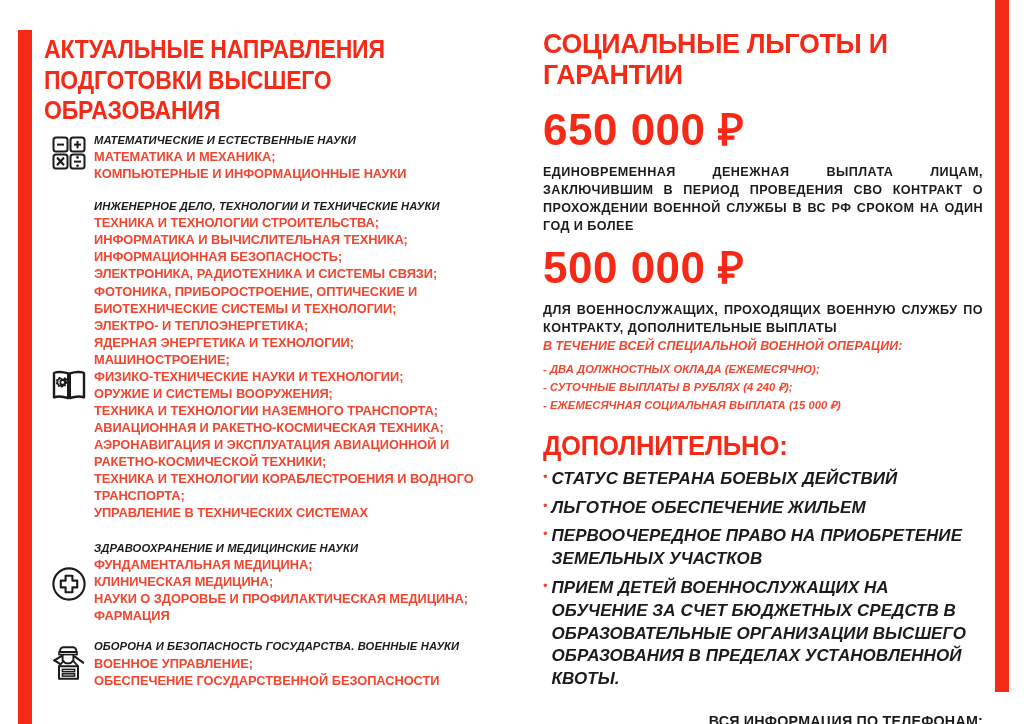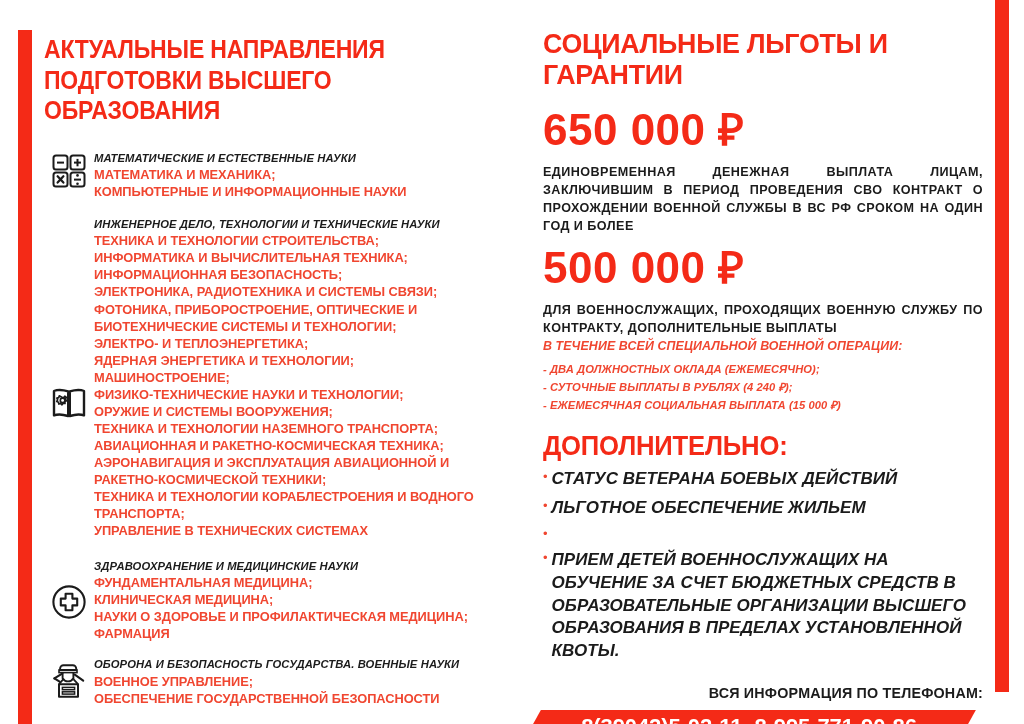--- a/index.html
+++ b/index.html
@@ -210,21 +210,21 @@
 
 <div class="poster">
 
   <div class="bar-left"></div>
   <div class="bar-right"></div>
 
   <div class="col-left">
 
     <div class="head-left">АКТУАЛЬНЫЕ НАПРАВЛЕНИЯ ПОДГОТОВКИ ВЫСШЕГО ОБРАЗОВАНИЯ</div>
 
-    <div class="group" style="margin-top:24px;">
+    <div class="group" style="margin-top:6px;">
       <div class="ico">
         <svg width="34" height="34" viewBox="0 0 34 34">
           <rect x="1.5" y="1.5" width="14" height="14" rx="2.5" fill="none" stroke="#1b1b1b" stroke-width="2"></rect>
           <rect x="18.5" y="1.5" width="14" height="14" rx="2.5" fill="none" stroke="#1b1b1b" stroke-width="2"></rect>
           <rect x="1.5" y="18.5" width="14" height="14" rx="2.5" fill="none" stroke="#1b1b1b" stroke-width="2"></rect>
           <rect x="18.5" y="18.5" width="14" height="14" rx="2.5" fill="none" stroke="#1b1b1b" stroke-width="2"></rect>
           <rect x="5" y="7.6" width="7" height="2" fill="#1b1b1b"></rect>
           <rect x="22" y="7.6" width="7" height="2" fill="#1b1b1b"></rect>
           <rect x="24.5" y="4.9" width="2" height="7.4" fill="#1b1b1b"></rect>
           <path d="M5.6 22.2 L11.4 28.6 M11.4 22.2 L5.6 28.6" stroke="#1b1b1b" stroke-width="2.2" stroke-linecap="round"></path>
@@ -332,20 +332,21 @@
       <div class="adv-item">
         <span class="dot">•</span>
         <span class="adv-text">СТАТУС ВЕТЕРАНА БОЕВЫХ ДЕЙСТВИЙ</span>
       </div>
       <div class="adv-item">
         <span class="dot">•</span>
         <span class="adv-text">ЛЬГОТНОЕ ОБЕСПЕЧЕНИЕ ЖИЛЬЕМ</span>
       </div>
       <div class="adv-item">
         <span class="dot">•</span>
+        <span class="adv-text">ПЕРВООЧЕРЕДНОЕ ПРАВО НА ПРИОБРЕТЕНИЕ ЗЕМЕЛЬНЫХ УЧАСТКОВ</span>
       </div>
       <div class="adv-item">
         <span class="dot">•</span>
         <span class="adv-text">ПРИЕМ ДЕТЕЙ ВОЕННОСЛУЖАЩИХ НА ОБУЧЕНИЕ ЗА СЧЕТ БЮДЖЕТНЫХ СРЕДСТВ В ОБРАЗОВАТЕЛЬНЫЕ ОРГАНИЗАЦИИ ВЫСШЕГО ОБРАЗОВАНИЯ В ПРЕДЕЛАХ УСТАНОВЛЕННОЙ КВОТЫ.</span>
       </div>
     </div>
 
     <div class="info-line">ВСЯ ИНФОРМАЦИЯ ПО ТЕЛЕФОНАМ:</div>
 
     <div class="phone-banner">

